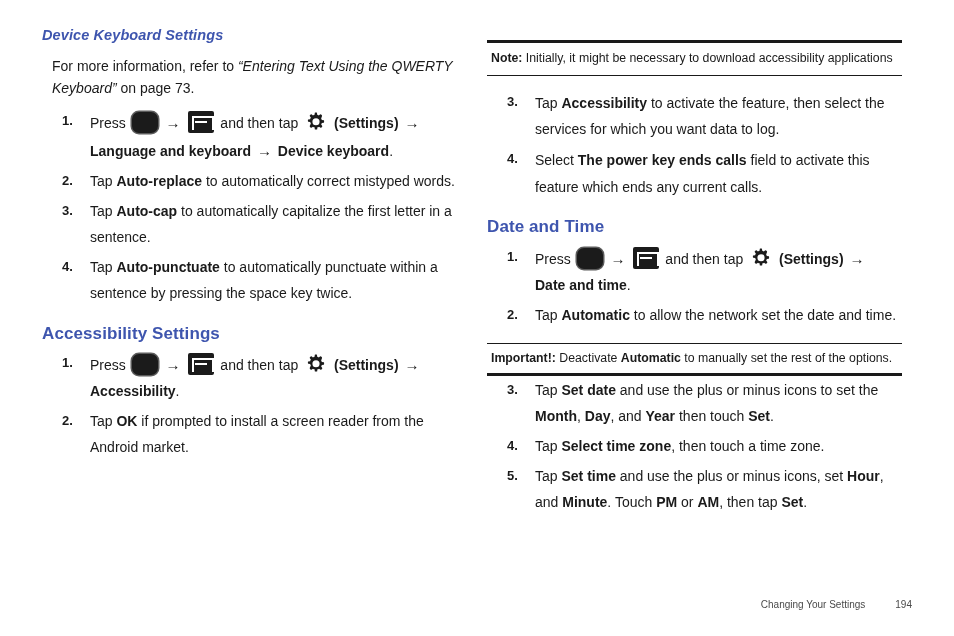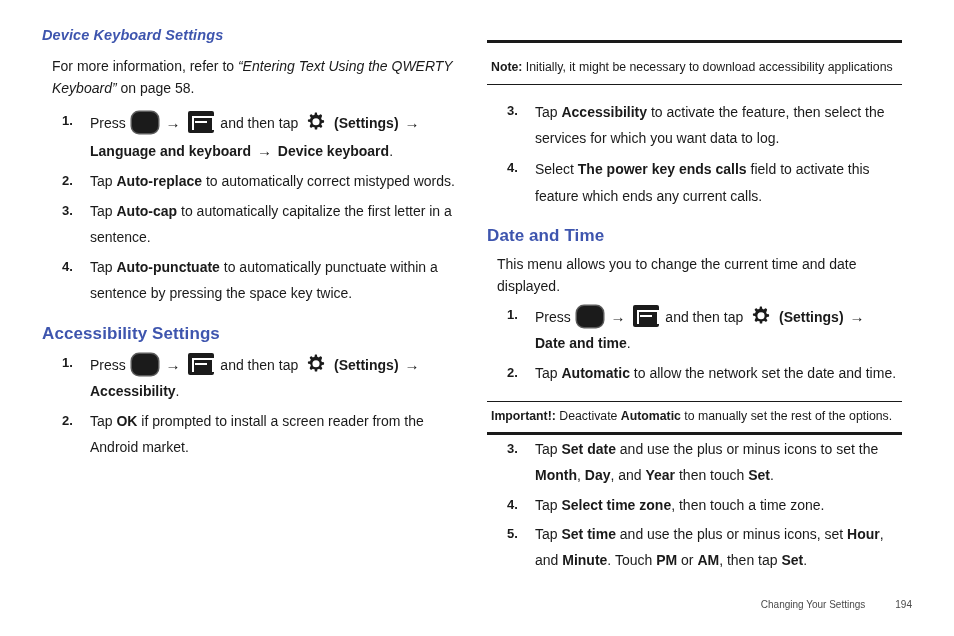--- a/index.html
+++ b/index.html
@@ -125,21 +125,21 @@
   .arrow {
     font-size: 15px;
     padding: 0 2px;
     font-weight: bold;
   }
 
   
   .callout {
     font-size: 12.3px;
     line-height: 1.45;
-    padding: 16px 4px 7px 4px;
+    padding: 7px 4px 7px 4px;
     margin: 0 0 14px 0;
   }
   .callout .lbl { font-weight: bold; }
   .callout .ind {
     display: block;
     padding-left: 34px;
   }
   .callout.note {
     border-top: 3.5px solid #1a1a1a;
     border-bottom: 1.6px solid #1a1a1a;
@@ -171,21 +171,21 @@
 </head>
 <body>
 
 <div class="page">
 
   <div class="col col-left">
 
     <h3 class="subsec">Device Keyboard Settings</h3>
 
     <p class="body">
-      <span>For more information, refer to </span><span class="ital">“Entering Text Using the QWERTY Keyboard”</span><span> on page 58.</span>
+      <span>For more information, refer to </span><span class="ital">“Entering Text Using the QWERTY Keyboard”</span><span> on page 73.</span>
     </p>
 
     <ol class="steps">
 
       <li>
         <span class="num">1.</span>
         <span>Press</span>
         <span class="ico ico-home"></span>
         <span class="arrow">→</span>
         <span class="ico ico-menu"></span>
@@ -254,21 +254,20 @@
       <li class="tall">
         <span class="num">3.</span><span>Tap </span><span class="bold">Accessibility</span><span> to activate the feature, then select the services for which you want data to log.</span>
       </li>
       <li class="tall">
         <span class="num">4.</span><span>Select </span><span class="bold">The power key ends calls</span><span> field to activate this feature which ends any current calls.</span>
       </li>
     </ol>
 
     <h2 class="sec">Date and Time</h2>
 
-    <p class="body tight">This menu allows you to change the current time and date displayed.</p>
 
     <ol class="steps">
       <li>
         <span class="num">1.</span>
         <span>Press</span>
         <span class="ico ico-home"></span>
         <span class="arrow">→</span>
         <span class="ico ico-menu"></span>
         <span>and then tap</span>
         <span class="ico ico-gear">

